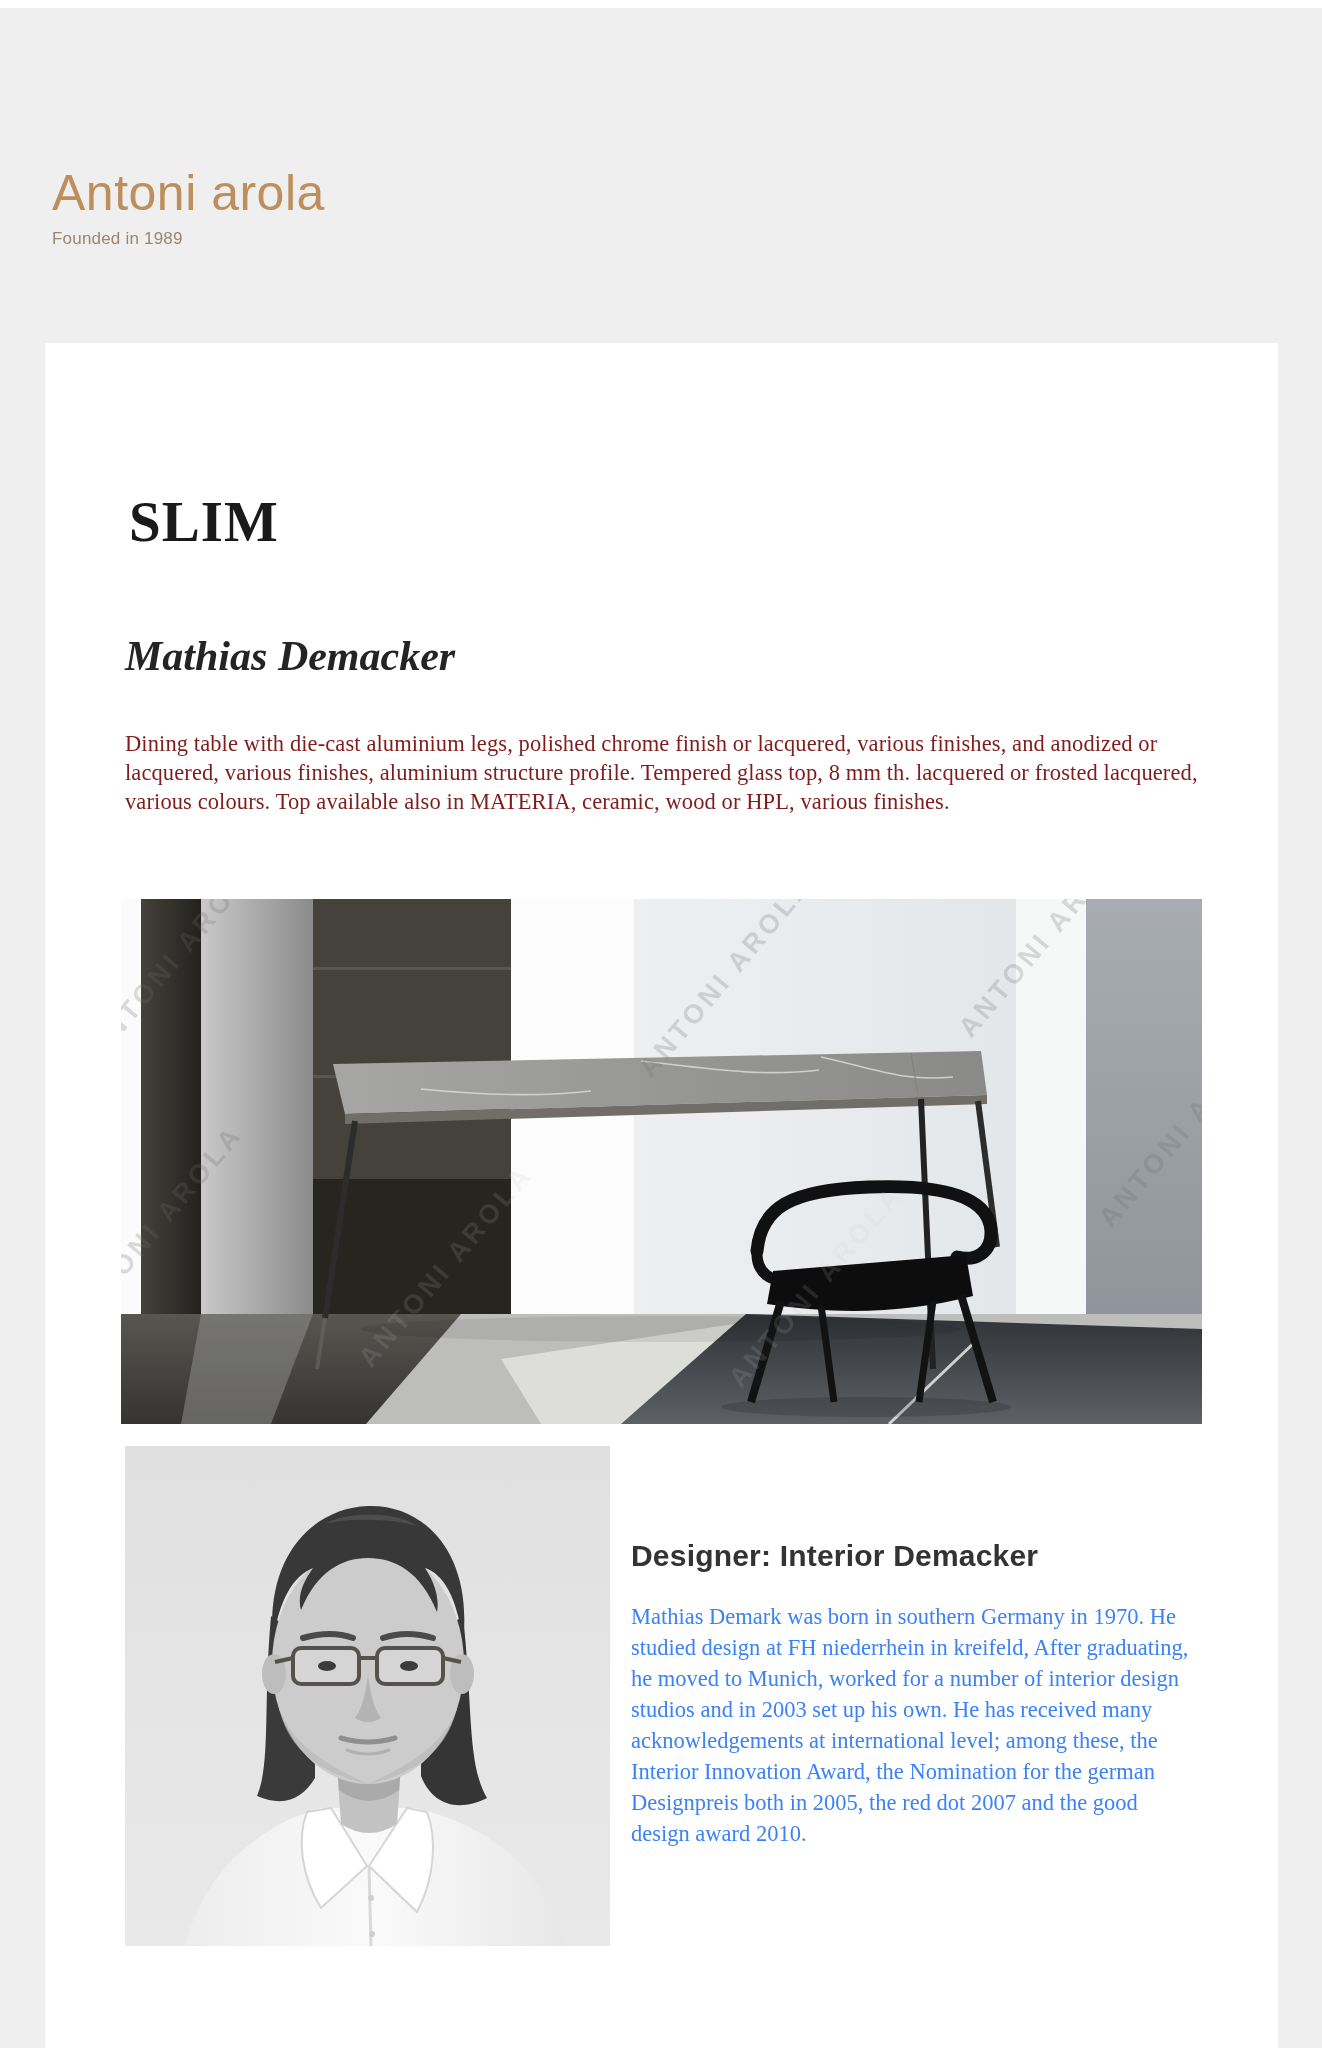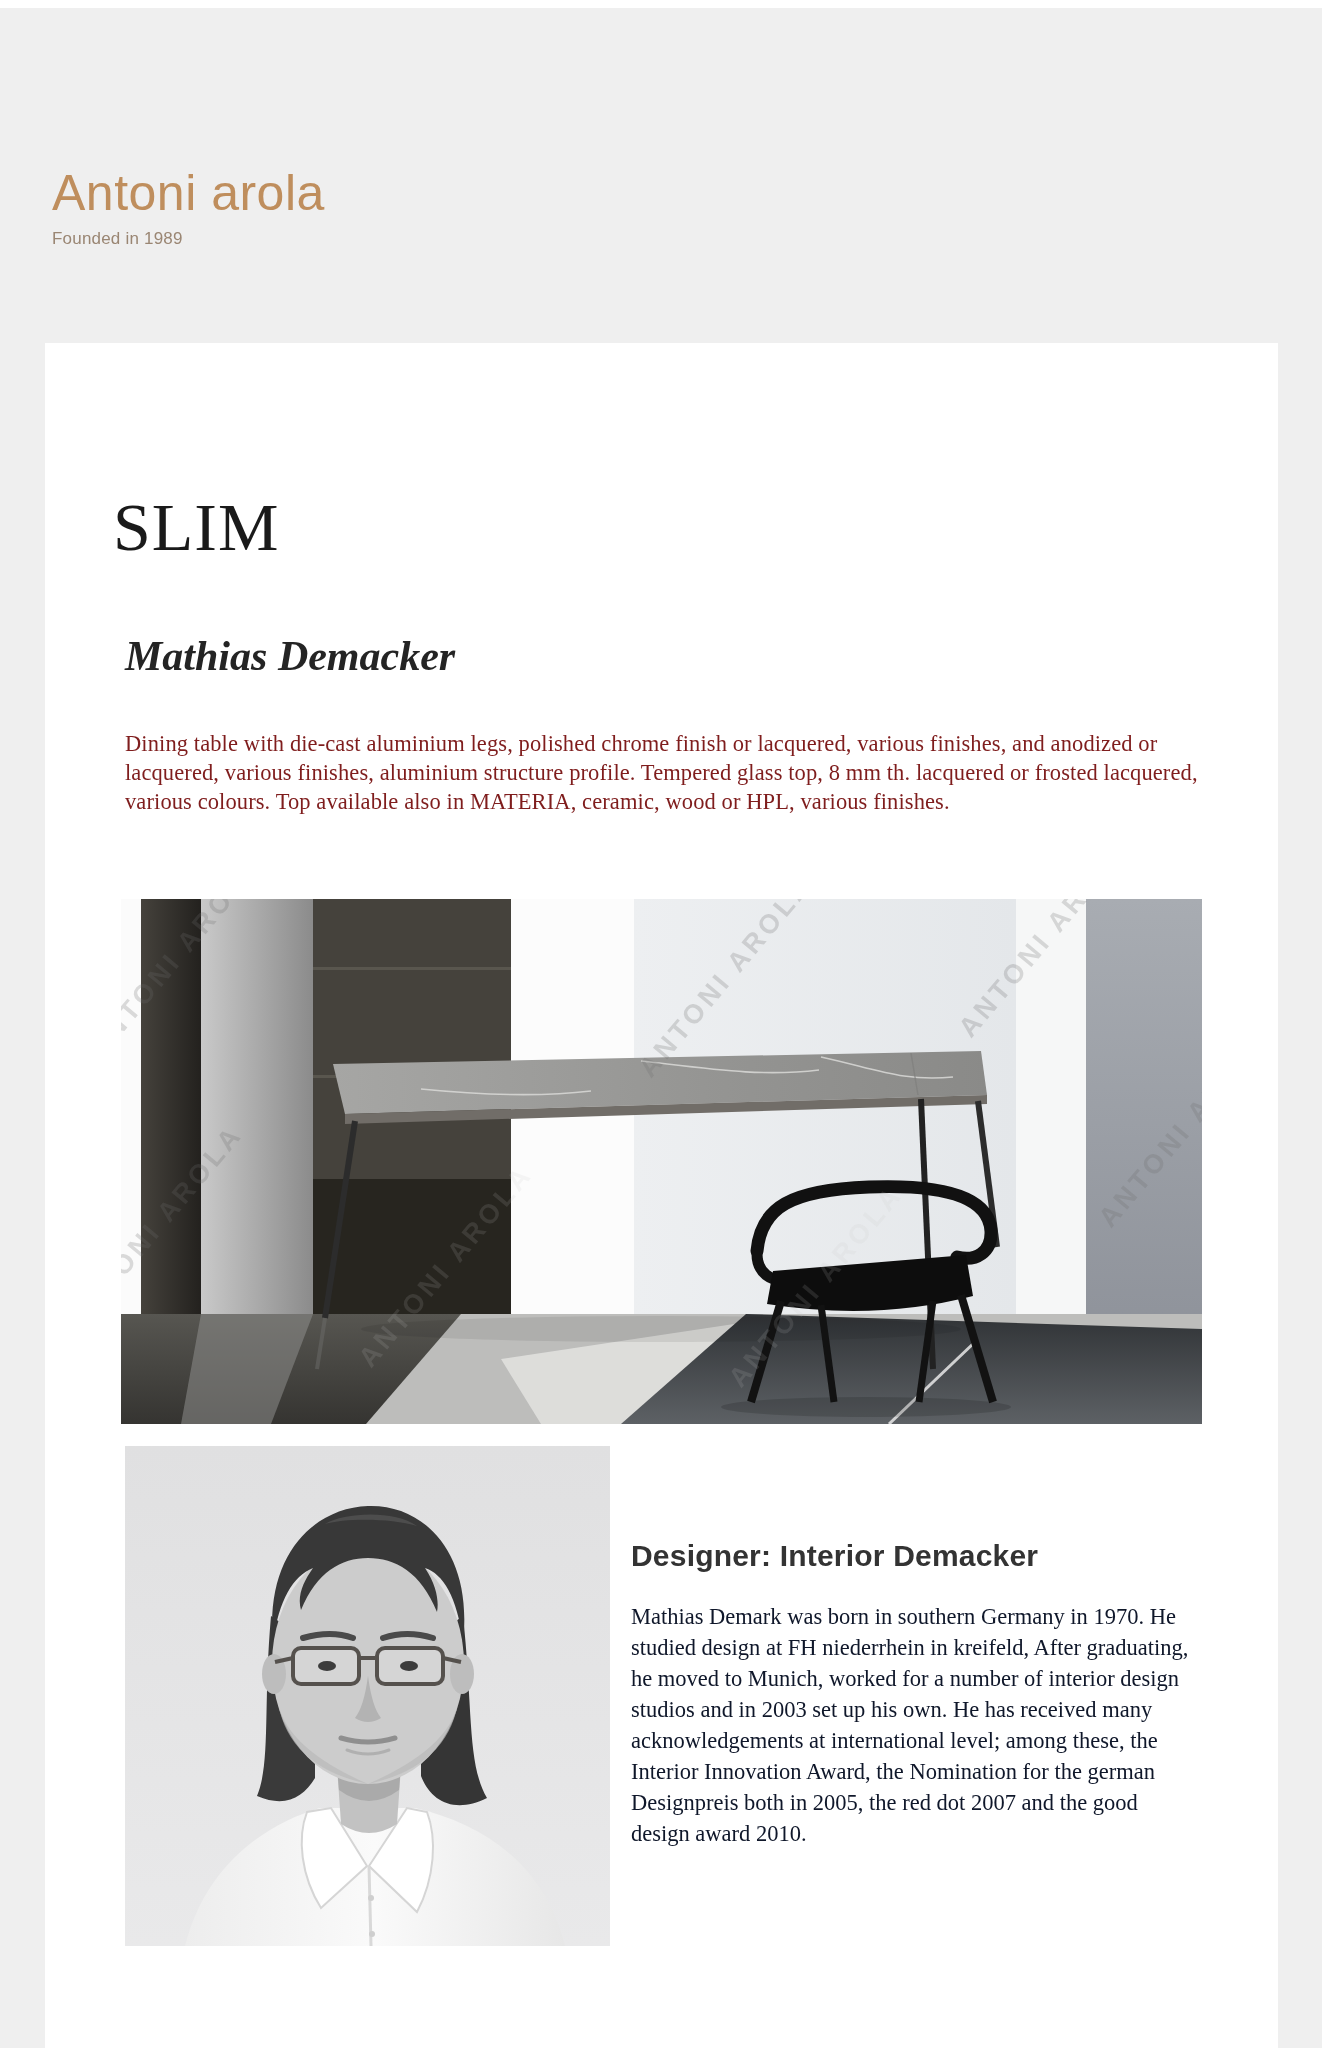--- a/index.html
+++ b/index.html
@@ -5,32 +5,32 @@
   html,body{margin:0;padding:0;}
   body{width:1322px;height:2048px;background:#efefef;font-family:"Liberation Sans",sans-serif;position:relative;overflow:hidden;}
   #canvas{position:absolute;inset:0;width:1322px;height:2048px;background:#efefef;}
   .top-strip{position:absolute;left:0;top:0;width:1322px;height:8px;background:#ffffff;}
   
   .brand{position:absolute;left:52px;top:168px;}
   .brand-logo{font-size:50px;letter-spacing:.5px;color:#bf8e5d;font-weight:400;line-height:1;}
   .brand-tagline{margin-top:11px;font-size:17px;color:#9a8673;font-weight:400;letter-spacing:.2px;}
   
   .card{position:absolute;left:45px;top:343px;width:1233px;height:1705px;background:#ffffff;}
-  .product-title{position:absolute;left:68px;top:150px;font-family:"Liberation Serif",serif;font-weight:400;font-size:68px;letter-spacing:1px;color:#1a1a1a;line-height:1;}
+  .product-title{position:absolute;left:84px;top:150px;font-family:"Liberation Serif",serif;font-weight:700;font-size:57px;letter-spacing:1px;color:#1a1a1a;line-height:1;}
   .designer-name{position:absolute;left:80px;top:292px;font-family:"Liberation Serif",serif;font-style:italic;font-weight:700;font-size:42px;color:#242424;line-height:1;}
   .product-desc{position:absolute;left:80px;top:386px;width:1083px;font-family:Liberation Serif, serif;font-size:22.5px;line-height:29px;color:#7f1d1d;letter-spacing:.1px;}
   
   .photo{position:absolute;left:76px;top:556px;width:1081px;height:525px;background:#f3f4f5;}
   .photo svg{display:block;width:100%;height:100%;}
   
   .portrait{position:absolute;left:80px;top:1103px;width:485px;height:500px;background:#e3e3e4;}
   .portrait svg{display:block;width:100%;height:100%;}
   
   .designer-heading{position:absolute;left:586px;top:1196px;font-size:30px;font-weight:700;color:#333333;letter-spacing:.2px;}
-  .designer-bio{position:absolute;left:586px;top:1258px;width:562px;font-family:"Liberation Serif",serif;font-size:22.5px;line-height:31px;color:#0f172a;}
+  .designer-bio{position:absolute;left:586px;top:1258px;width:562px;font-family:"Liberation Serif",serif;font-size:22.5px;line-height:31px;color:#3b82f6;}
   .wm{font-family:"Liberation Sans",sans-serif;font-size:27px;letter-spacing:4px;fill:rgba(110,110,110,.24);font-weight:700;}
   .wm-dark{fill:rgba(200,200,200,.14);}
 </style>
 </head>
 <body>
 
 <div id="canvas">
   <div class="top-strip"></div>
 
   <div class="brand">

